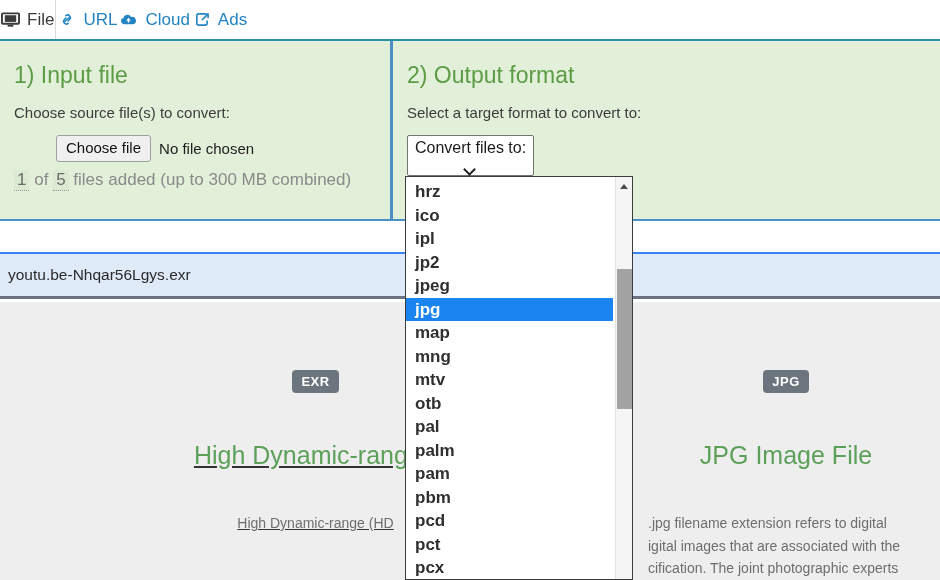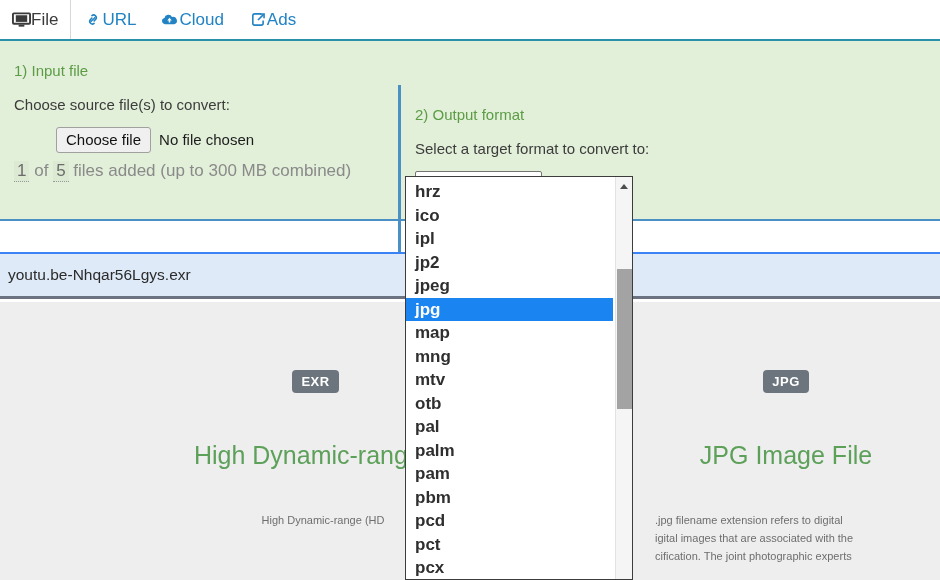--- a/index.html
+++ b/index.html
@@ -30,21 +30,22 @@
     box-sizing: border-box;
   }
   .tabs {
     display: flex;
     align-items: stretch;
     height: 39px;
   }
   .tab {
     display: flex;
     align-items: center;
-    padding: 0 12px;
+    gap: 7px;
+    padding: 0 1px;
     font-size: 17px;
     color: #2283c4;
     cursor: pointer;
     box-sizing: border-box;
     height: 39px;
   }
   .tab.active {
     color: #3b3b3b;
     border-right: 1px solid #d8d8d8;
     background: #ffffff;
@@ -69,25 +70,25 @@
     border-bottom: 2px solid #4a90c4;
     box-sizing: border-box;
   }
   .step {
     position: absolute;
     top: 0;
     height: 180px;
     box-sizing: border-box;
   }
   .step-1 { left: 0;   width: 386px; }
-  .step-2 { left: 398px; width: 393px; border-left: 3px solid #4a90c4; margin-top: 44px; }
+  .step-2 { left: 390px; width: 393px; border-left: 3px solid #4a90c4; }
   .step-3 { left: 779px; width: 161px; border-left: 3px solid #4a90c4; }
   .step-inner { padding: 22px 0 0 14px; }
   .step-title {
-    font-size: 15px;
+    font-size: 23px;
     color: #5c9c45;
     margin: 0 0 16px 0;
     font-weight: normal;
     line-height: 1.1;
   }
   .step-sub {
     font-size: 15px;
     color: #3c3c3c;
     margin: 0 0 14px 0;
     white-space: nowrap;
@@ -199,21 +200,21 @@
     height: 278px;
     background: #eeeeee;
   }
   .pane {
     position: absolute;
     top: 0;
     height: 278px;
     box-sizing: border-box;
     text-align: center;
   }
-  .pane-left  { left: 0;   width: 631px; }
+  .pane-left  { left: 0;   width: 631px; text-decoration: underline; }
   .pane-right { left: 631px; width: 309px; border-left: 1px solid #d9d9d9; }
   .badge {
     display: inline-block;
     background: #6c757d;
     color: #ffffff;
     font-size: 13px;
     font-weight: bold;
     letter-spacing: 0.5px;
     border-radius: 4px;
     padding: 4px 9px;
@@ -221,26 +222,26 @@
   }
   .pane-title {
     font-size: 25px;
     color: #5da05a;
     margin: 48px 0 0 0;
     font-weight: normal;
     white-space: nowrap;
   }
   .pane-left .pane-title  { margin-left: 0; }
   .pane-body {
-    font-size: 11px;
+    font-size: 14px;
     color: #6e6e6e;
     line-height: 1.62;
-    margin: 42px 0 0 15px;
+    margin: 42px 0 0 0;
     text-align: left;
-    padding: 0 8px;
+    padding: 0 16px;
     white-space: pre-wrap;
   }
   .pane-left .pane-body { text-align: center; }
 
   
   .dropdown {
     position: absolute;
     left: 405px;
     top: 176px;
     width: 228px;

